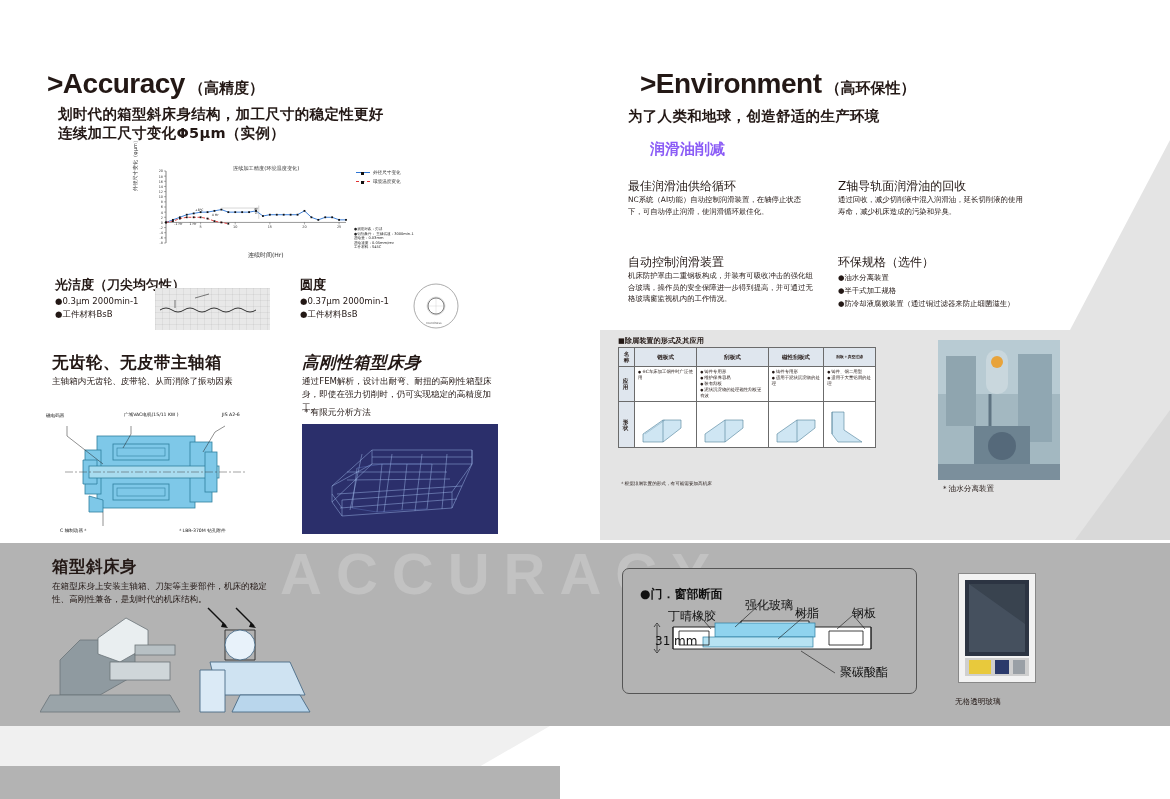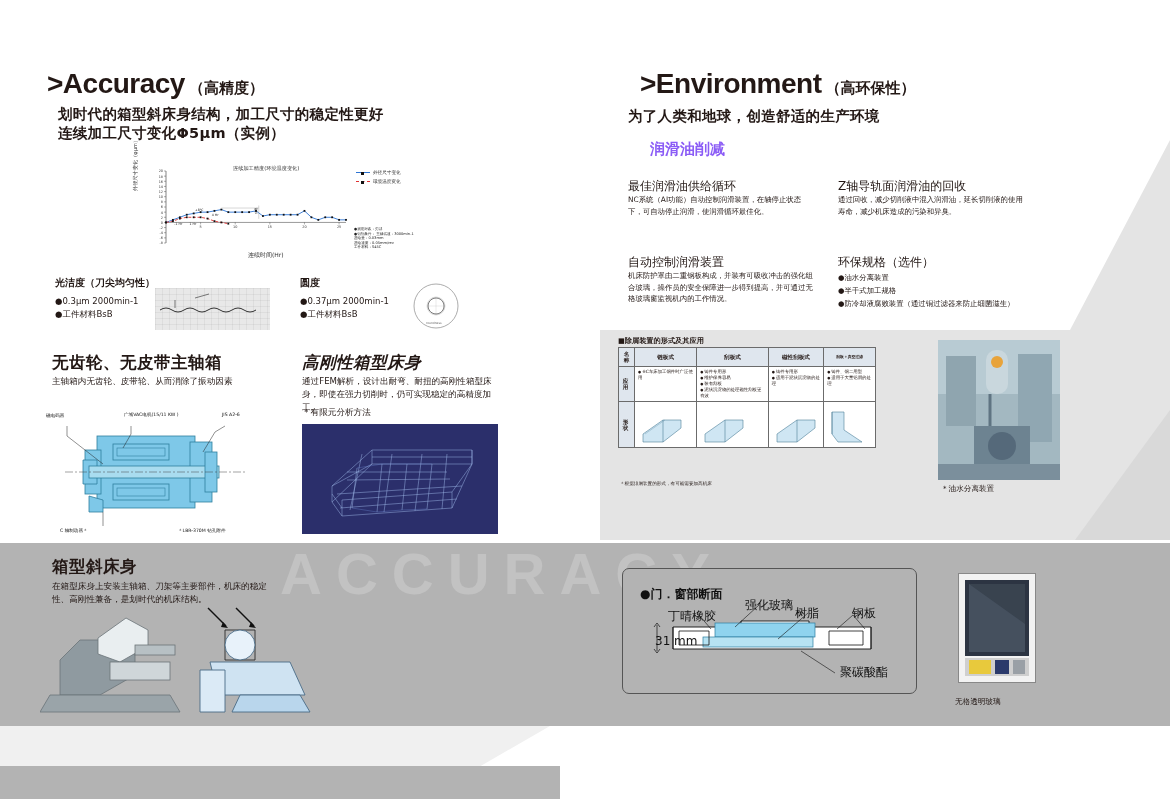--- a/index.html
+++ b/index.html
@@ -87,21 +87,21 @@
   }
   .legend i.red{ border-top:1.2px dashed #e03131; }
   .legend i::after{
     content:""; position:absolute; left:5px; top:-1.6px; width:3px; height:3px;
     background:#111;
   }
   .notes{ position:absolute; left:216px; top:64px; font-size:3.6px; color:#222; line-height:4.6px; }
   .notes .row{ white-space:nowrap; }
   
   .sub-head{
-    position:absolute; font-size:10px; font-weight:bold; color:#231815;
+    position:absolute; font-size:13px; font-weight:bold; color:#231815;
     font-family:"Liberation Sans", sans-serif;
   }
   .sub-line{
     position:absolute; font-size:8.5px; color:#231815; line-height:12px;
   }
   .blk-head{
     position:absolute; font-size:16.5px; font-weight:bold; color:#231815;
     letter-spacing:0.5px;
   }
   .blk-body{

